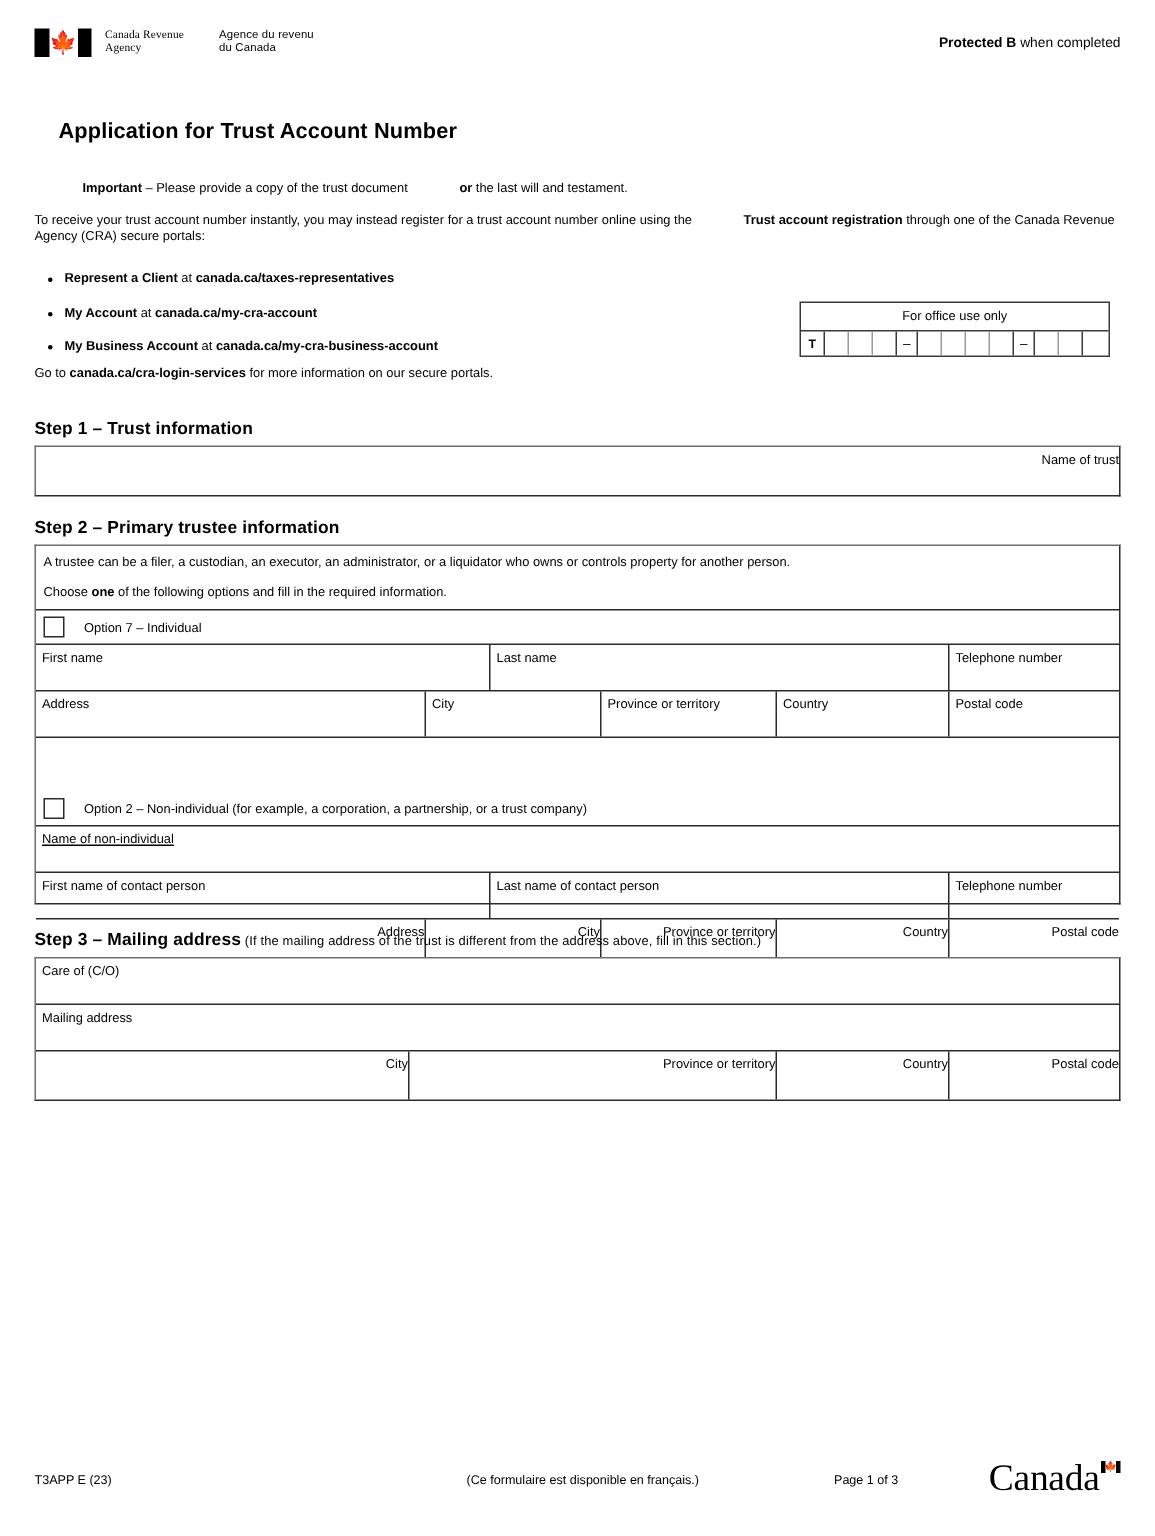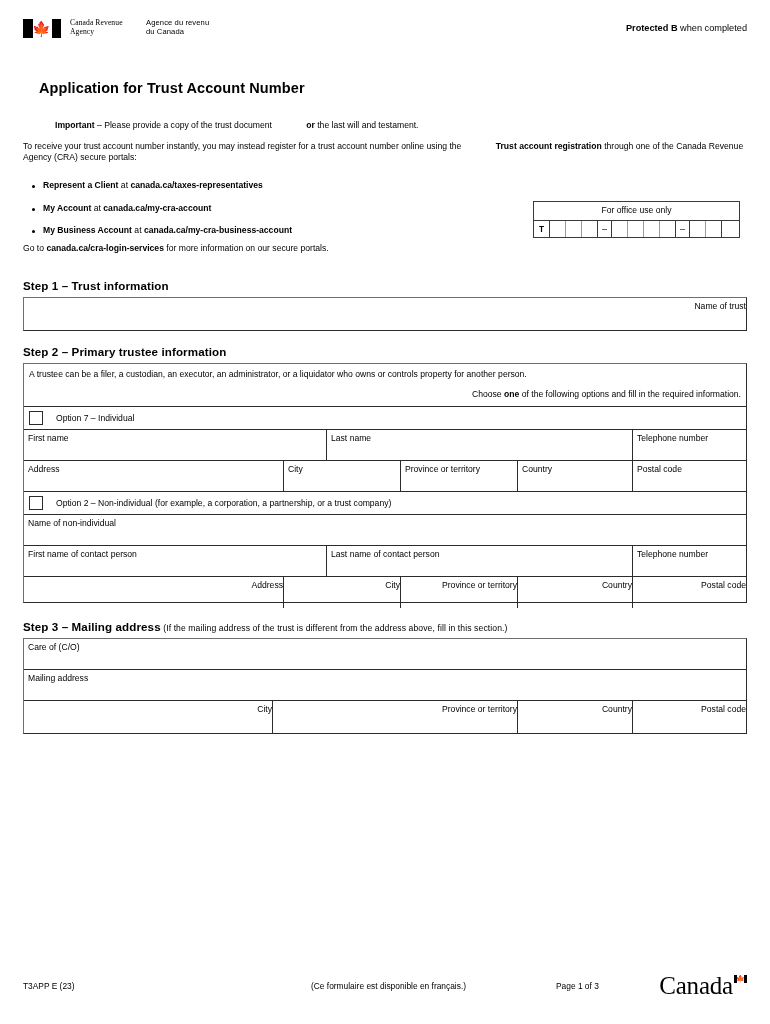--- a/index.html
+++ b/index.html
@@ -246,21 +246,21 @@
     line-height: 11px;
     overflow: hidden;
   }
   .fc.last { border-right: none; }
 
   .note {
     font-size: 8.6px;
     line-height: 11px;
     padding: 5px 5px 0 5px;
   }
-  .note.second { padding-top: 9px; padding-bottom: 6px; text-align: right; }
+  .note.second { padding-top: 9px; padding-bottom: 6px; }
   .note b { font-weight: bold; }
 
   .optrow {
     display: flex;
     align-items: center;
     padding: 4px 0 4px 5px;
     border-top: 1px solid #2b2b2b;
     border-bottom: 1px solid #2b2b2b;
     box-sizing: border-box;
     font-size: 8.6px;
@@ -434,26 +434,26 @@
     </div>
 
     <div class="fr" style="height:31px;">
       <div class="fc" style="width:260px;">Address</div>
       <div class="fc" style="width:117px;">City</div>
       <div class="fc" style="width:117px;">Province or territory</div>
       <div class="fc" style="width:115px;">Country</div>
       <div class="fc last" style="width:113px;">Postal code</div>
     </div>
 
-    <div class="optrow" style="border-top:none;">
+    <div class="optrow" style="border-top:none;margin-top:36px;">
       <span class="chk"></span>
       <span>Option 2 – Non-individual (for example, a corporation, a partnership, or a trust company)</span>
     </div>
 
-    <div class="fr" style="height:31px;">
+    <div class="fr" style="height:31px;text-decoration:underline;">
       <div class="fc last" style="width:722px;">Name of non-individual</div>
     </div>
 
     <div class="fr" style="height:31px;">
       <div class="fc" style="width:303px;">First name of contact person</div>
       <div class="fc" style="width:306px;">Last name of contact person</div>
       <div class="fc last" style="width:113px;">Telephone number</div>
     </div>
 
     <div class="fr last" style="height:31px;">

